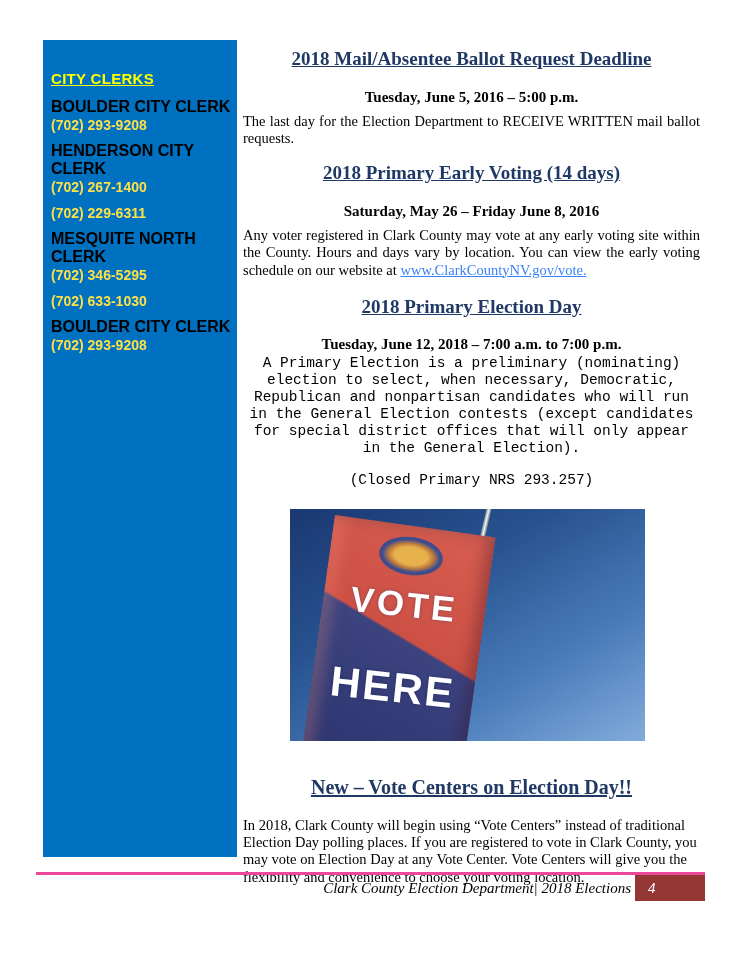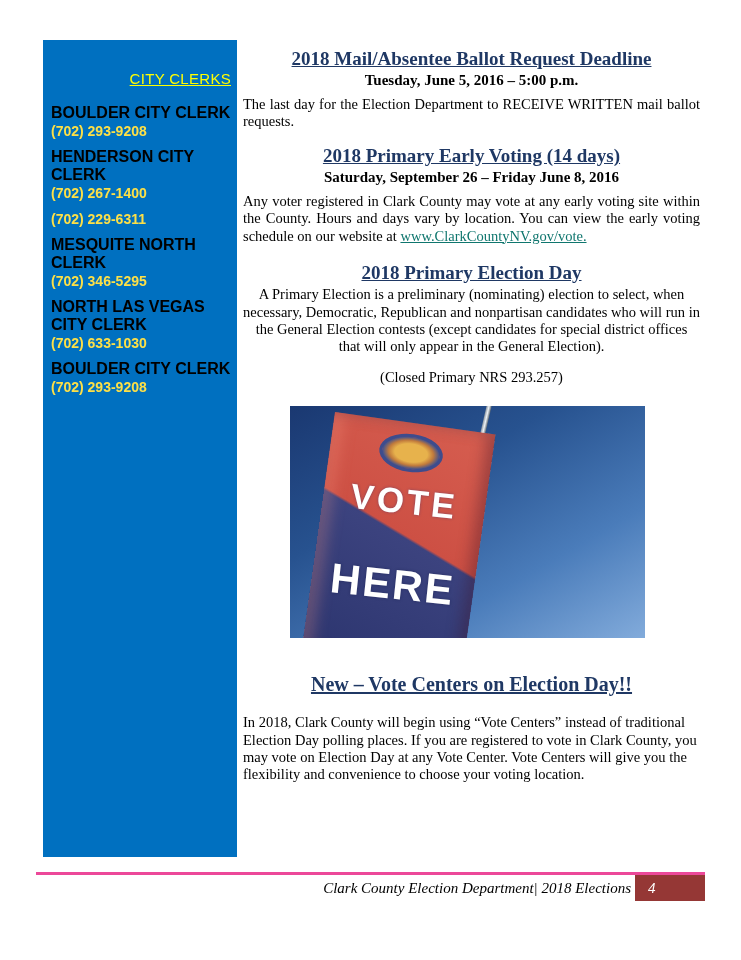--- a/index.html
+++ b/index.html
@@ -3,39 +3,39 @@
 <meta charset="utf-8">
 <style>
   html,body{margin:0;padding:0;background:#fff;}
   .page{position:relative;width:741px;height:960px;background:#ffffff;overflow:hidden;
         font-family:"Liberation Serif", serif;color:#000;}
 
   
   .sidebar{position:absolute;left:43px;top:40px;width:194px;height:817px;
            background:#0070C0;box-sizing:border-box;padding:30px 6px 0 8px;
            font-family:"Liberation Sans", sans-serif;}
-  .sidebar-title{color:#FFFF00;font-weight:normal;font-size:15px;text-align:right;
-                 text-decoration:underline;margin-bottom:17px;letter-spacing:.3px;}
+  .sidebar-title{color:#FFFF00;font-weight:bold;font-size:15px;text-align:left;
+                 text-decoration:underline;margin-bottom:11px;letter-spacing:.3px;}
   .clerk{margin-bottom:8px;line-height:18px;}
   .clerk .name{color:#000000;font-weight:bold;font-size:16px;}
   .clerk .phone{color:#fde047;font-weight:bold;font-size:14px;}
 
   
   .main{position:absolute;left:243px;top:48px;width:457px;font-size:14.5px;line-height:1.18;}
   .sec-heading{color:#1F3864;font-weight:bold;font-size:19px;text-align:center;
                text-decoration:underline;margin:0;line-height:1.2;}
   .sec-heading.big{font-size:20px;}
-  .sub-date{font-weight:bold;text-align:center;font-size:15px;margin-top:1px;line-height:1.1;}
+  .sub-date{font-weight:bold;text-align:center;font-size:15px;margin-top:18px;line-height:1.1;}
   .body-just{text-align:justify;margin-top:8px;}
-  .body-center{text-align:center;margin-top:2px;}
+  .body-center{text-align:center;margin-top:2px;font-family:Liberation Mono, monospace;}
   .body-left{text-align:left;margin-top:18px;}
   .gap-s{margin-top:9px;}
   .gap-m{margin-top:17px;}
   .gap-l{margin-top:34px;}
-  a.doc-link{color:#0f766e;text-decoration:underline;cursor:pointer;}
+  a.doc-link{color:#3b82f6;text-decoration:underline;cursor:pointer;}
 
   
   .photo{position:relative;width:355px;height:232px;margin:20px 0 0 47px;overflow:hidden;
          background:linear-gradient(150deg,#1a3871 0%,#27528f 35%,#4a7cba 70%,#82abdb 100%);}
   .flag{position:absolute;left:45px;top:6px;width:162px;height:238px;
         transform:rotate(8deg);transform-origin:top left;
         background:linear-gradient(203deg,#d65e50 0%,#cd5044 47%,#3c437f 48%,#2c356f 100%);
         box-shadow:inset -8px 0 14px rgba(60,20,40,.35), inset 10px 0 14px rgba(255,160,140,.25);}
   .flag-seal{position:absolute;left:50%;top:11px;transform:translateX(-50%);
              width:58px;height:32px;border-radius:50%;
@@ -75,40 +75,40 @@
       <div class="phone">(702) 267-1400</div>
     </div>
     <div class="clerk">
       <div class="phone">(702) 229-6311</div>
     </div>
     <div class="clerk">
       <div class="name">MESQUITE NORTH CLERK</div>
       <div class="phone">(702) 346-5295</div>
     </div>
     <div class="clerk">
-      <div class="name">NORTH LAS VEGAS CITY CLERK</div>
       <div class="phone">(702) 633-1030</div>
     </div>
     <div class="clerk">
       <div class="name">BOULDER CITY CLERK</div>
       <div class="phone">(702) 293-9208</div>
     </div>
   </aside>
 
   <main class="main">
 
     <h2 class="sec-heading">2018 Mail/Absentee Ballot Request Deadline</h2>
     <div class="sub-date">Tuesday, June 5, 2016 – 5:00 p.m.</div>
     <p class="body-just">The last day for the Election Department to RECEIVE WRITTEN mail ballot requests.</p>
 
     <h2 class="sec-heading gap-s">2018 Primary Early Voting (14 days)</h2>
-    <div class="sub-date">Saturday, September 26 – Friday June 8, 2016</div>
+    <div class="sub-date">Saturday, May 26 – Friday June 8, 2016</div>
     <p class="body-just"><span>Any voter registered in Clark County may vote at any early voting site within the County.  Hours and days vary by location.  You can view the early voting schedule on our website at </span><a class="doc-link">www.ClarkCountyNV.gov/vote.</a></p>
 
     <h2 class="sec-heading gap-m">2018 Primary Election Day</h2>
+    <div class="sub-date">Tuesday, June 12, 2018 – 7:00 a.m. to 7:00 p.m.</div>
     <p class="body-center">A Primary Election is a preliminary (nominating) election to select, when necessary, Democratic, Republican and nonpartisan candidates who will run in the General Election contests (except candidates for special district offices that will only appear in the General Election).</p>
     <div class="body-center">(Closed Primary NRS 293.257)</div>
 
     <div class="photo">
       <div class="flag-pole"></div>
       <div class="flag">
         <div class="flag-seal"></div>
         <div class="flag-vote">VOTE</div>
         <div class="flag-here">HERE</div>
       </div>

